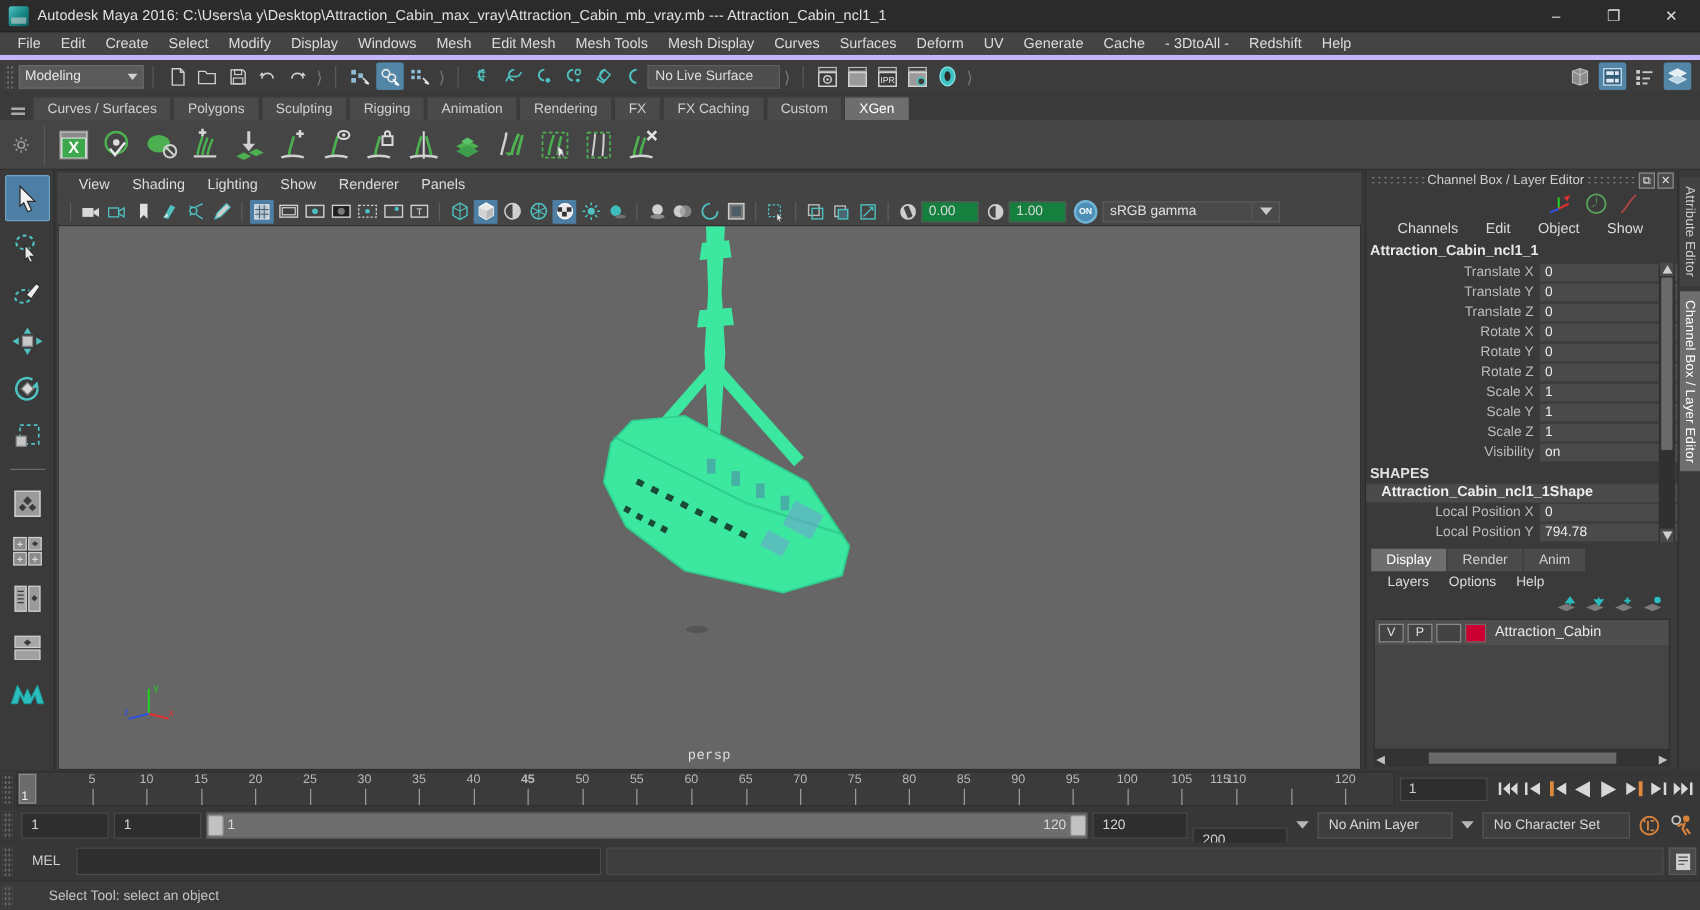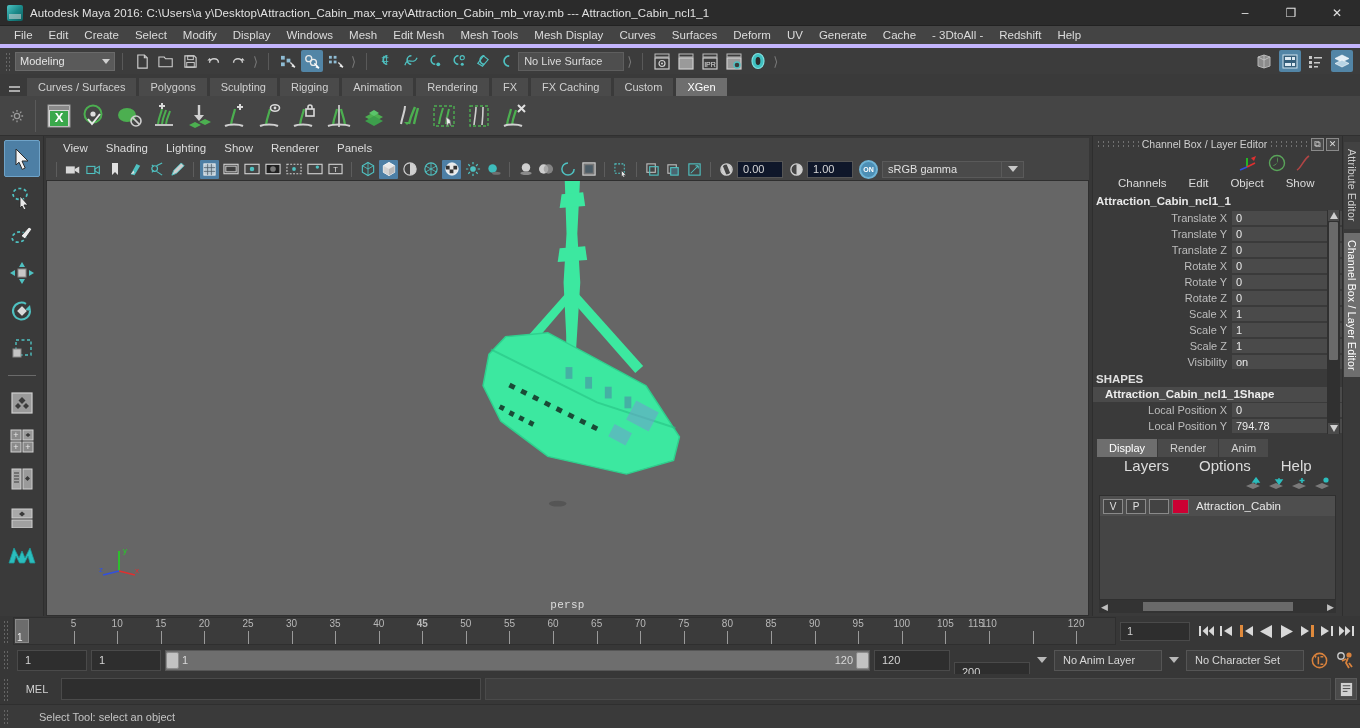--- a/index.html
+++ b/index.html
@@ -127,21 +127,21 @@
   .vp-toolbar{
     height:22px;background:#444;display:flex;align-items:center;flex:0 0 22px;padding-left:5px;
   }
   .vtb{
     width:19px;height:19px;display:inline-flex;align-items:center;justify-content:center;
     margin:0 1px;border-radius:1px;position:relative;
   }
   .vtb.sel{background:#4d7fa5;}
   .vsep{width:1px;height:15px;background:#5d5d5d;margin:0 5px;}
   .vnum{
-    width:46px;height:17px;background:#0f172a;border:1px solid #555;color:#d8d8d8;
+    width:46px;height:17px;background:#15803d;border:1px solid #555;color:#d8d8d8;
     font-size:11px;display:flex;align-items:center;padding-left:5px;
   }
   .vgamma{
     height:17px;width:120px;background:#4a4a4a;border:1px solid #5a5a5a;color:#e0e0e0;
     font-size:11px;display:flex;align-items:center;padding-left:5px;
   }
   .vgamma-arrow{
     width:22px;height:17px;background:#4a4a4a;border:1px solid #5a5a5a;border-left:none;
     display:flex;align-items:center;justify-content:center;
   }
@@ -203,21 +203,21 @@
   .cb-thumb{width:9px;background:#6a6a6a;margin:1px 0;border-radius:1px;}
 
   
   .le-tabs{display:flex;align-items:flex-end;height:20px;padding-left:4px;margin-top:3px;flex:0 0 20px;}
   .le-tab{
     height:18px;line-height:18px;padding:0 12px;background:#4a4a4a;color:#d0d0d0;font-size:11px;
     margin-right:1px;
   }
   .le-tab.active{background:#6e6e6e;color:#fff;}
   .le-menubar{height:18px;display:flex;align-items:center;padding-left:9px;flex:0 0 18px;}
-  .le-menubar .lmi{padding:0 8px;font-size:15px;color:#dcdcdc;height:18px;line-height:18px;margin-left:14px;}
+  .le-menubar .lmi{padding:0 8px;font-size:11px;color:#dcdcdc;height:18px;line-height:18px;}
   .le-iconrow{height:18px;display:flex;align-items:center;justify-content:flex-end;padding-right:12px;gap:7px;flex:0 0 18px;}
   .le-list{
     margin:2px 6px 0 6px;background:#454545;border:1px solid #2f2f2f;flex:1 1 auto;min-height:0;
     overflow:hidden;
   }
   .le-item{display:flex;align-items:center;height:20px;padding:0 3px;gap:3px;background:#4e4e4e;}
   .le-box{
     width:20px;height:15px;border:1px solid #8a8a8a;background:#434343;color:#e0e0e0;
     font-size:10px;display:flex;align-items:center;justify-content:center;
   }

